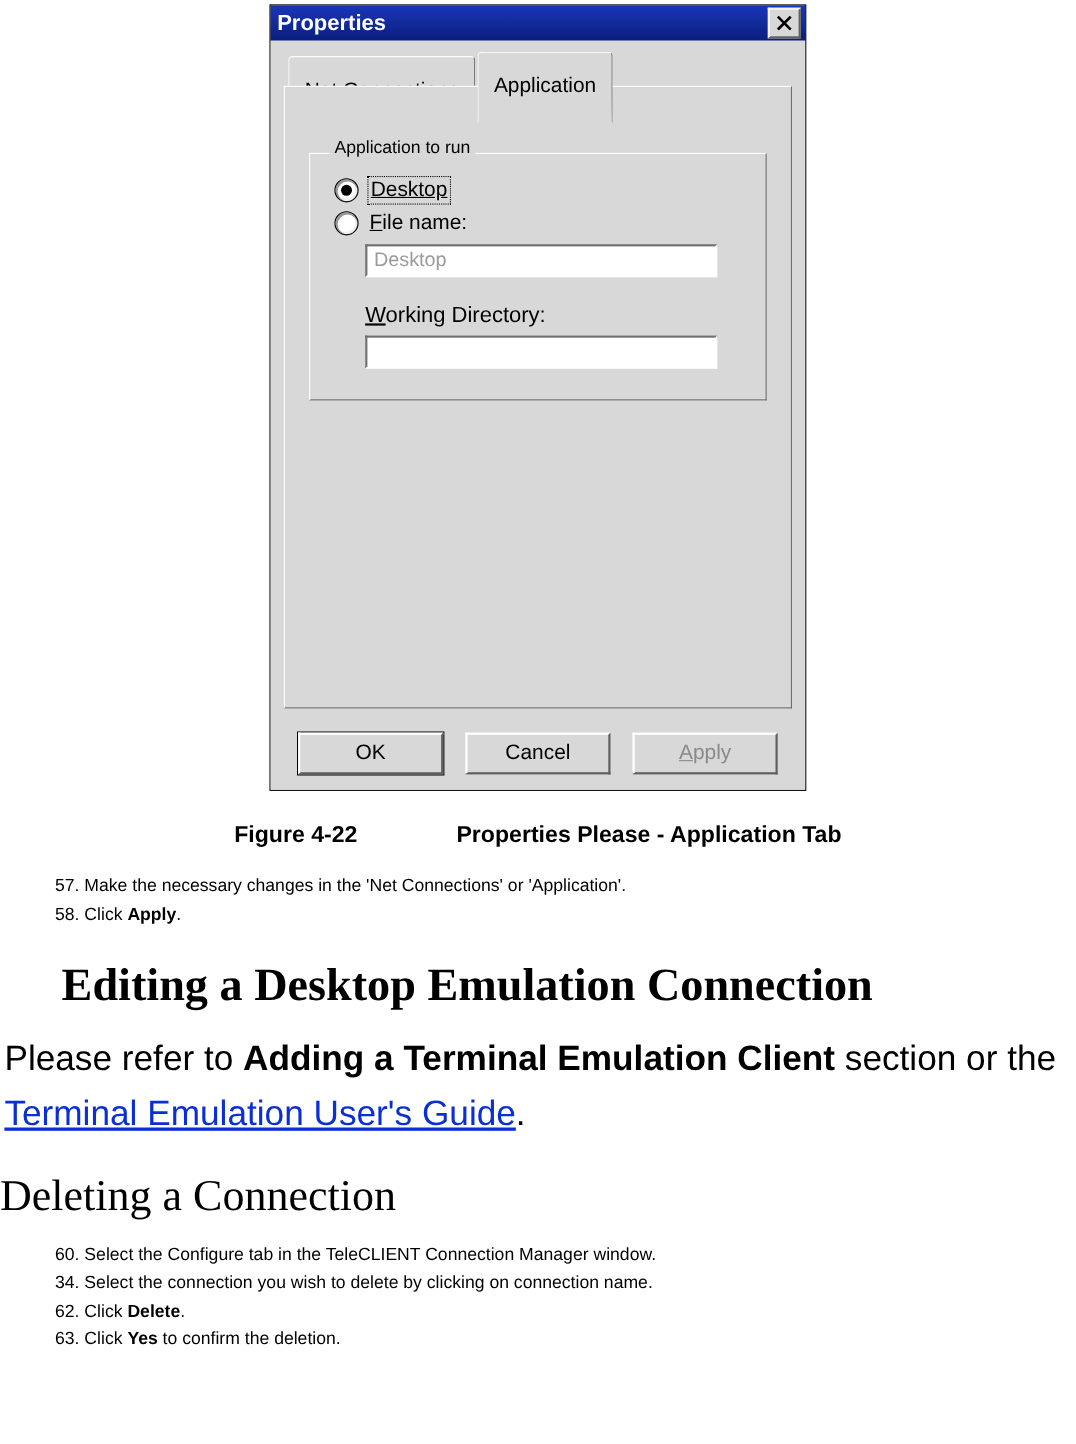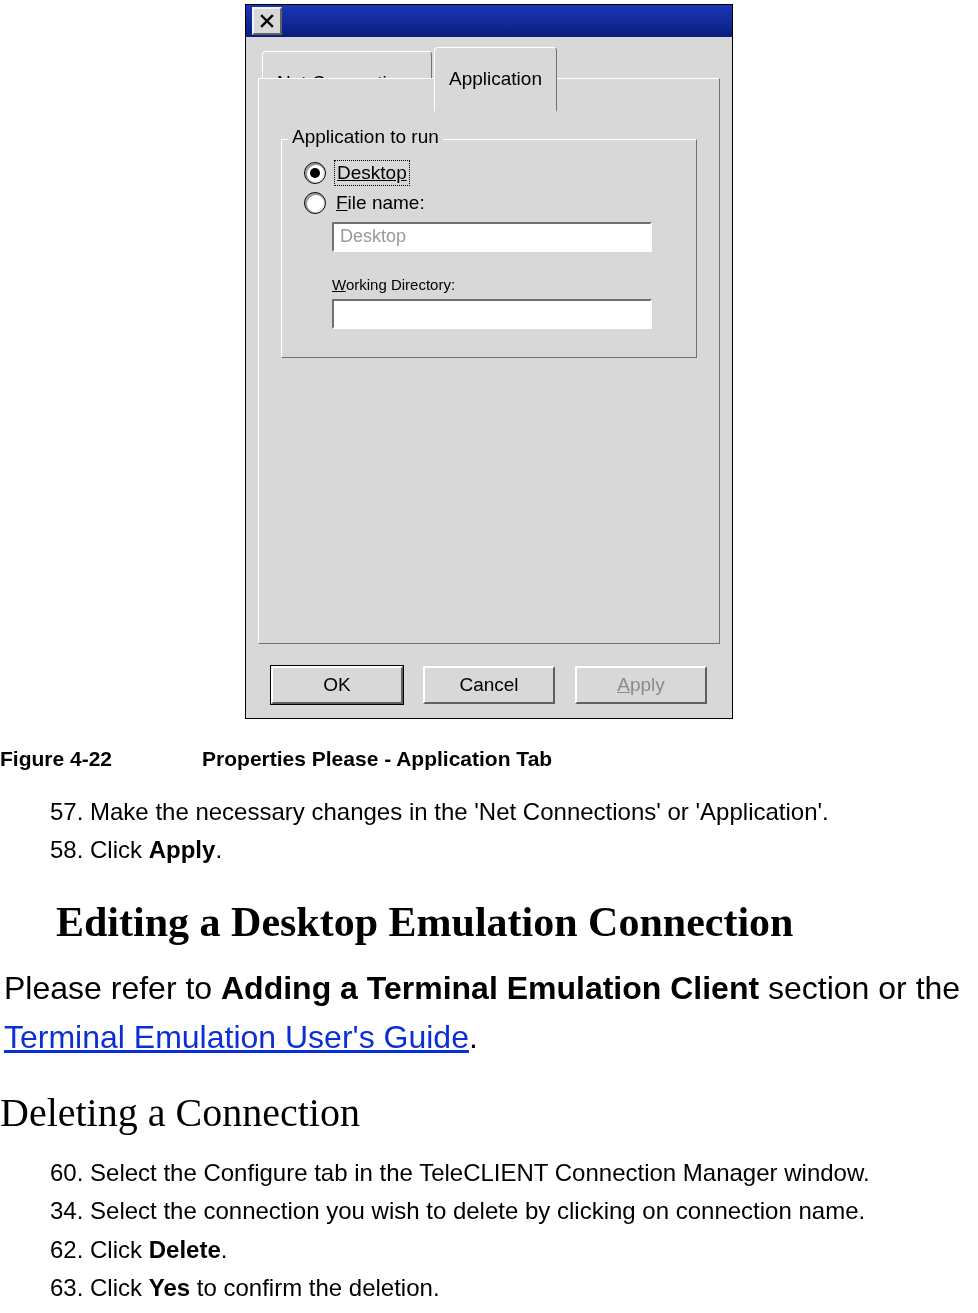--- a/index.html
+++ b/index.html
@@ -100,25 +100,25 @@
     border-left: 1px solid #fff;
     border-right: 1px solid #707070;
     border-bottom: 1px solid #707070;
     padding: 18px 22px 28px 22px;
     position: relative;
     background:#d8d8d8;
   }
   .groupbox-legend {
     position: absolute;
     top: -14px;
-    left: 6px;
+    left: 18px;
     background: #d8d8d8;
     padding: 0 4px;
     font-family: Tahoma, Arial, sans-serif;
-    font-size: 19px;
+    font-size: 16px;
   }
   .radio-row {
     display: flex;
     align-items: center;
     gap: 10px;
     margin: 4px 0 8px 0;
   }
   .radio {
     width: 22px;
     height: 22px;
@@ -154,21 +154,21 @@
     font-size: 18px;
     padding: 2px 6px;
     box-sizing: border-box;
     margin-left: 28px;
     margin-top: 2px;
     color:#9a9a9a;
   }
   .field-input.enabled { color:#000; }
   .field-label {
     font-family: Tahoma, Arial, sans-serif;
-    font-size: 15px;
+    font-size: 20px;
     margin: 24px 0 6px 28px;
     display:block;
   }
   .button-row {
     display:flex;
     justify-content: center;
     gap: 20px;
     margin-top: 22px;
   }
   .btn3d {
@@ -190,28 +190,28 @@
   .ul { text-decoration: underline; }
 
   
   .caption {
     text-align:center;
     font-weight:bold;
     font-family: Arial, sans-serif;
     font-size:21px;
     margin: 28px 0 22px 0;
     display:flex;
-    justify-content:flex-start;
+    justify-content:center;
     gap: 90px;
   }
   .steps {
     margin: 0 0 0 50px;
     padding:0;
     font-family: Arial, sans-serif;
-    font-size: 24px;
+    font-size: 16px;
     line-height: 1.6;
   }
   .steps li {
     list-style: none;
   }
   .h-editing {
     font-family: "Times New Roman", Times, serif;
     font-size: 42px;
     font-weight: bold;
     margin: 28px 0 18px 56px;
@@ -234,20 +234,21 @@
   b { font-weight: bold; }
 </style>
 </head>
 <body>
 
 <div class="page">
 
   <div class="dialog-wrap">
     <div class="dialog">
       <div class="titlebar">
+        <span class="titlebar-text">Properties</span>
         <span class="close-btn">
           <svg width="14" height="14" viewBox="0 0 14 14">
             <path d="M2 2 L12 12 M12 2 L2 12" stroke="#000" stroke-width="2.4" stroke-linecap="square"></path>
           </svg>
         </span>
       </div>
       <div class="dialog-body">
         <div class="tabstrip">
           <div class="tab inactive" style="left:0;">Net Connections</div>
           <div class="tab active" style="left:172px;">Application</div>

